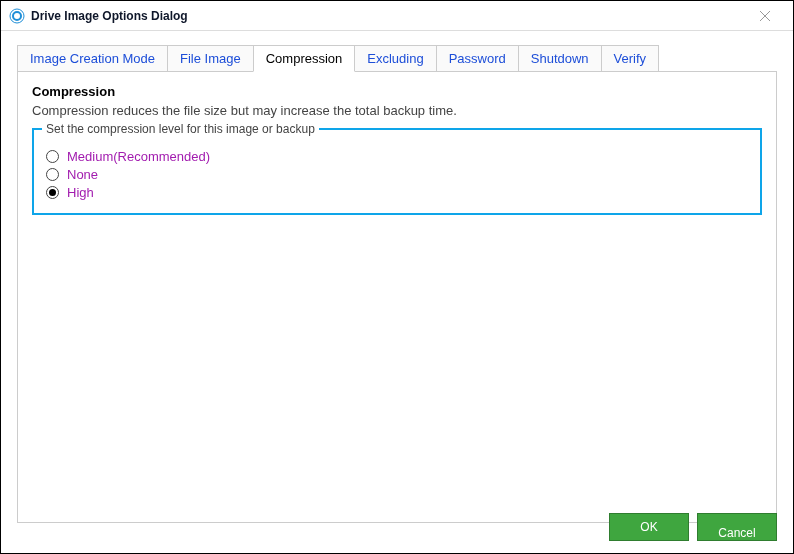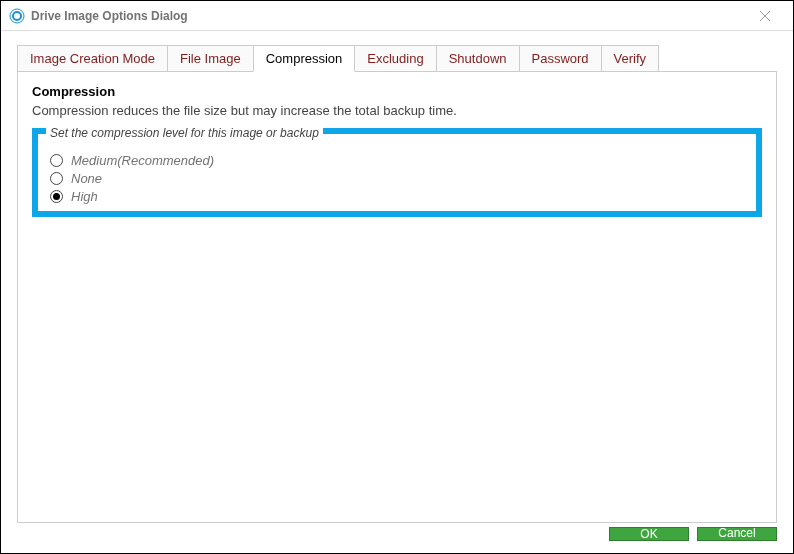--- a/index.html
+++ b/index.html
@@ -20,39 +20,39 @@
       border-bottom: 1px solid #ddd;
     }
     .titlebar .app-icon {
       width: 16px; height: 16px;
       margin-right: 6px;
       display: inline-flex; align-items: center; justify-content: center;
     }
     .titlebar .title {
       font-size: 12px;
       font-weight: 600;
-      color: #737373;
+      color: #0f172a;
       flex: 1;
     }
     .titlebar .close {
       width: 40px; height: 28px;
       display: flex; align-items: center; justify-content: center;
       color: #888;
       cursor: default;
     }
     .content-outer {
       padding: 14px 16px 0 16px;
     }
     .tabs {
       display: flex;
     }
     .tab {
       padding: 5px 12px;
       font-size: 13px;
-      color: #7f1d1d;
+      color: #1d4ed8;
       border: 1px solid #ccc;
       border-bottom: none;
       background: #fafafa;
       cursor: default;
       margin-right: -1px;
       position: relative;
       z-index: 1;
     }
     .tab.active {
       background: #fff;
@@ -72,24 +72,23 @@
       font-weight: 600;
       color: #000;
       margin-bottom: 4px;
     }
     .panel-desc {
       font-size: 13px;
       color: #444;
       margin-bottom: 10px;
     }
     .groupbox {
-      border: 6px solid #0ea5e9;
-      padding: 16px 12px 4px 12px;
-      position: relative;
-      font-style: italic;
+      border: 2px solid #0ea5e9;
+      padding: 16px 12px 10px 12px;
+      position: relative;
     }
     .groupbox-legend {
       position: absolute;
       top: -8px;
       left: 8px;
       background: #fff;
       padding: 0 4px;
       font-size: 12px;
       color: #444;
     }
@@ -108,32 +107,32 @@
       background: #fff;
     }
     .radio-row.selected .radio::after {
       content: "";
       width: 7px; height: 7px;
       background: #000;
       border-radius: 50%;
     }
     .radio-label {
       font-size: 13px;
-      color: #737373;
+      color: #a21caf;
     }
     .footer {
       position: absolute;
       bottom: 12px;
       right: 16px;
       display: flex;
       gap: 8px;
     }
     .btn {
       width: 80px;
-      height: 14px;
+      height: 28px;
       border: 1px solid #2f7d2f;
       background: #3fa63f;
       color: #fff;
       font-size: 12px;
       display: flex; align-items: center; justify-content: center;
       cursor: default;
     }
     .btn.secondary {
       background: #3fa63f;
       align-items: flex-end;
@@ -158,22 +157,22 @@
     </svg>
   </span>
 </div>
 
 <div class="content-outer">
   <div class="tabs">
     <div class="tab"><span>Image Creation Mode</span></div>
     <div class="tab"><span>File Image</span></div>
     <div class="tab active"><span>Compression</span></div>
     <div class="tab"><span>Excluding</span></div>
+    <div class="tab"><span>Password</span></div>
     <div class="tab"><span>Shutdown</span></div>
-    <div class="tab"><span>Password</span></div>
     <div class="tab"><span>Verify</span></div>
   </div>
 
   <div class="panel">
     <div class="panel-title">Compression</div>
     <div class="panel-desc">Compression reduces the file size but may increase the total backup time.</div>
 
     <div class="groupbox">
       <div class="groupbox-legend">Set the compression level for this image or backup</div>
 

